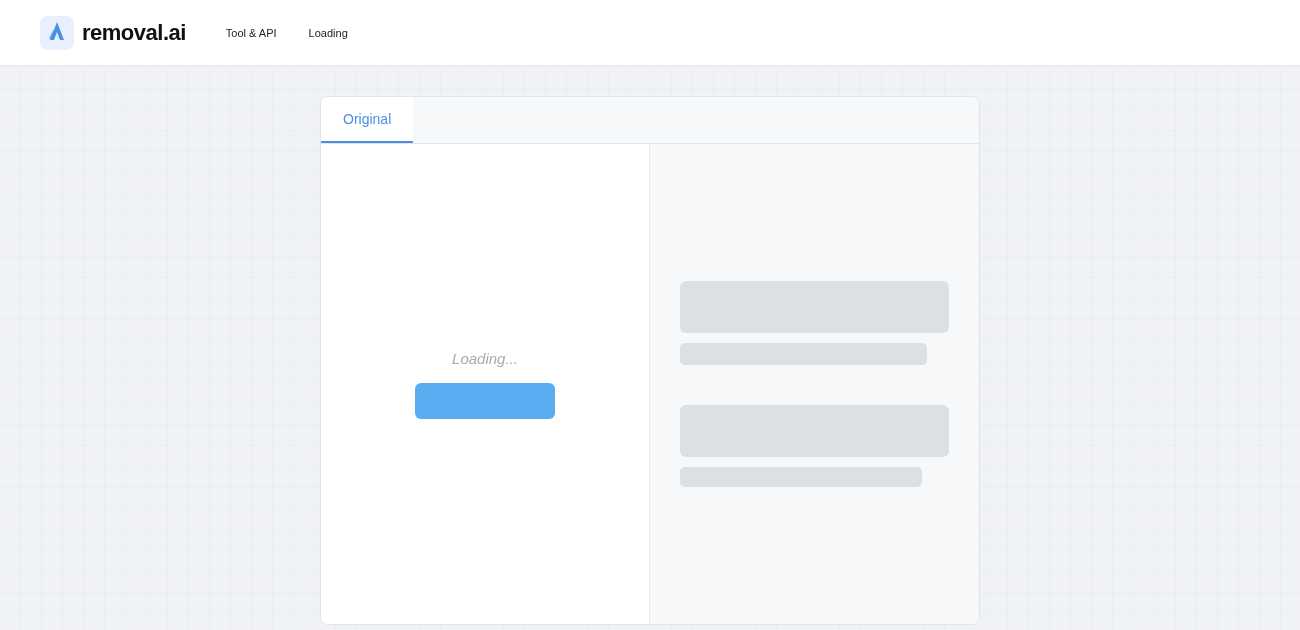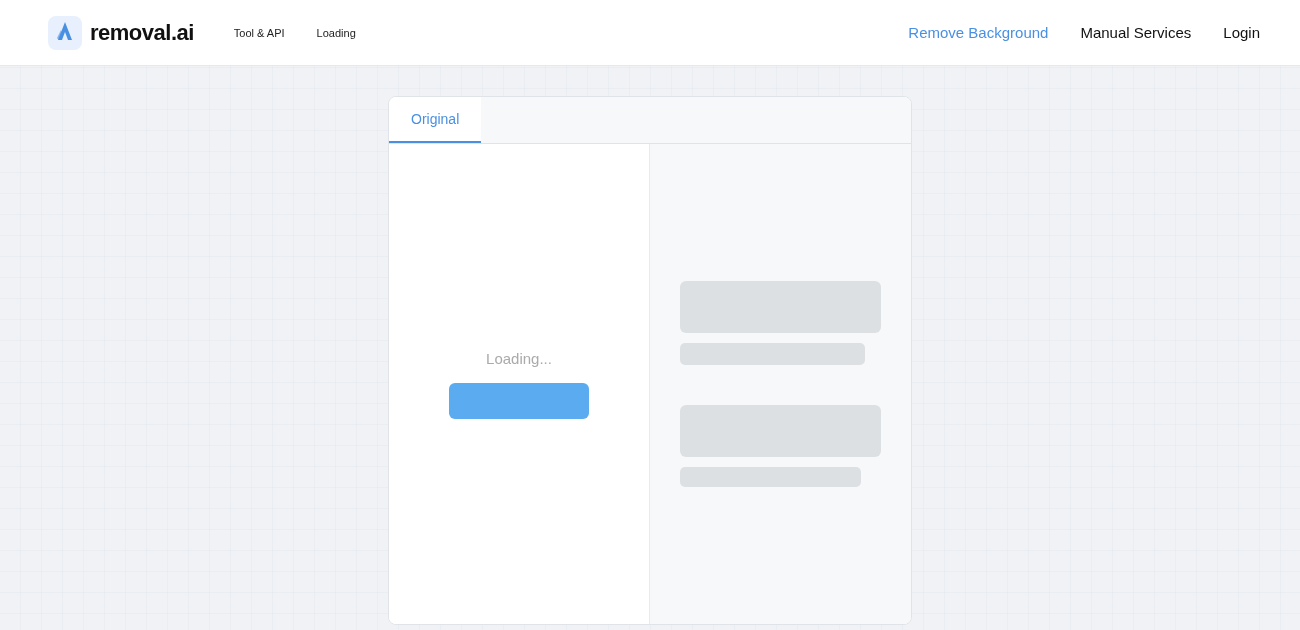--- a/index.html
+++ b/index.html
@@ -19,21 +19,20 @@
       height: 66px;
       display: flex;
       align-items: center;
       padding: 0 40px;
       justify-content: space-between;
     }
     .nav-left {
       display: flex;
       align-items: center;
       gap: 40px;
-      margin-left: 8px;
     }
     .logo {
       display: flex;
       align-items: center;
       gap: 8px;
       text-decoration: none;
     }
     .logo-icon {
       width: 34px;
       height: 34px;
@@ -80,21 +79,21 @@
       justify-content: center;
       align-items: flex-start;
       padding: 30px 20px;
     }
 
     
     .card {
       background: #fff;
       border: 1px solid #e0e4e8;
       border-radius: 8px;
-      width: 524px;
+      width: 660px;
       overflow: hidden;
     }
 
     
     .tabs {
       display: flex;
       border-bottom: 1px solid #e0e4e8;
       background: #f7f8fa;
     }
     .tab {
@@ -119,20 +118,21 @@
     
     .left-panel {
       width: 50%;
       border-right: 1px solid #e8eaed;
       display: flex;
       flex-direction: column;
       align-items: center;
       justify-content: center;
       gap: 16px;
       background: #fff;
+      font-style: italic;
     }
     .loading-text {
       font-size: 15px;
       color: #aaa;
     }
     .loading-bar {
       width: 140px;
       height: 36px;
       background: #5aabf0;
       border-radius: 6px;
@@ -193,25 +193,20 @@
         <path d="M17 6 L10 24 H14 L17 16 L20 24 H24 Z" fill="#4a90e2"></path>
         <path d="M12 24 Q10 24 9 22 L13 14 L15 20 Z" fill="#4a90e2" opacity="0.6"></path>
       </svg>
       <span class="logo-text">removal.ai</span>
     </a>
     <div class="nav-links">
       <a class="nav-link">Tool &amp; API</a>
       <a class="nav-link">Loading</a>
     </div>
   </div>
-  <div class="nav-right">
-    <a class="nav-link-active">Remove Background</a>
-    <a class="nav-link-dark">Manual Services</a>
-    <a class="nav-link-dark">Login</a>
-  </div>
 </nav>
 
 <div class="main">
   <div class="card">
 
     <div class="tabs">
       <div class="tab active">Original</div>
     </div>
 
     <div class="card-body">

